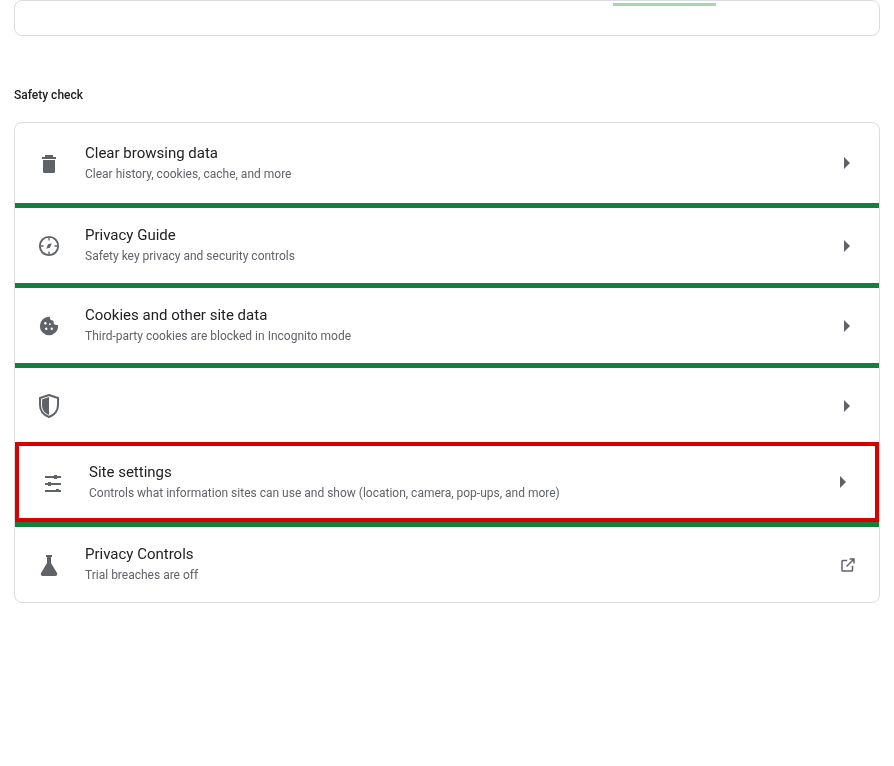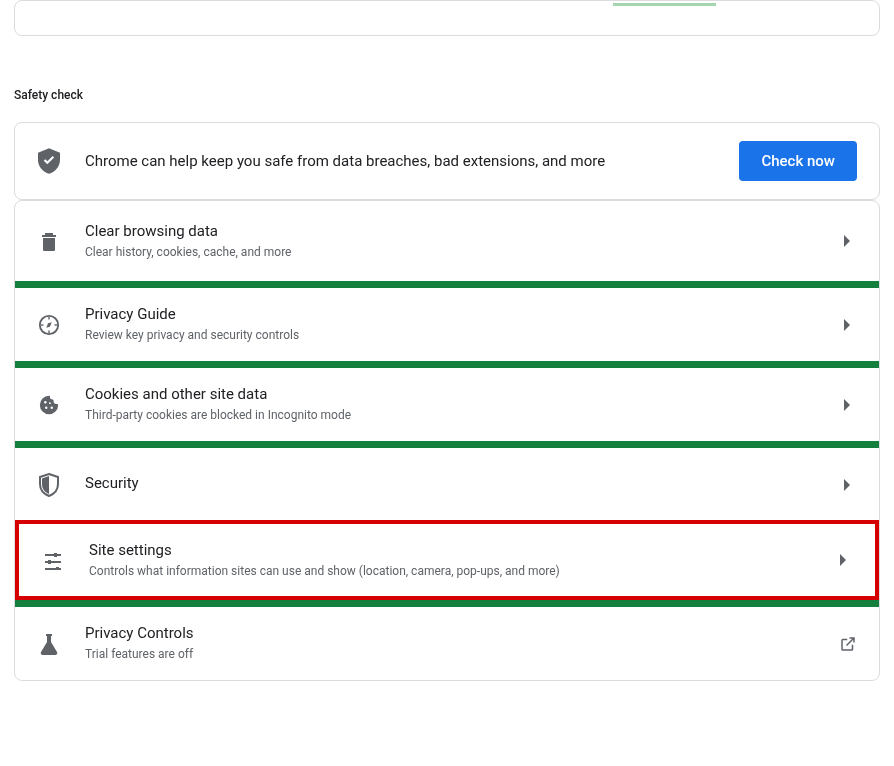--- a/index.html
+++ b/index.html
@@ -74,21 +74,21 @@
       cursor: pointer;
       font-family: inherit;
     }
     .list-card {
       overflow: hidden;
     }
     .list-row {
       display: flex;
       align-items: center;
       padding: 16px 22px;
-      border-top: 7px solid #15803d;
+      border-top: 5px solid #15803d;
       cursor: pointer;
       gap: 24px;
       min-height: 80px;
     }
     .list-row:first-child {
       border-top: none;
     }
     .list-row.highlight {
       border: 4px solid #d60000;
       border-radius: 0;
@@ -127,32 +127,20 @@
   </style>
 </head>
 <body>
 
 <div class="page">
 
   <div class="banner-top"></div>
 
   <div class="section-title">Safety check</div>
 
-  <div class="card">
-    <div class="safety-row">
-      <div class="safety-icon">
-        <svg width="22" height="26" viewBox="0 0 24 28">
-          <path fill="#5f6368" d="M12 0 L24 5 V13 C24 20 19 26 12 28 C5 26 0 20 0 13 V5 Z"></path>
-          <path fill="#fff" d="M10.2 17.5 L6.3 13.6 L7.9 12 L10.2 14.3 L16 8.5 L17.6 10.1 Z"></path>
-        </svg>
-      </div>
-      <div class="safety-text">Chrome can help keep you safe from data breaches, bad extensions, and more</div>
-      <button class="check-btn">Check now</button>
-    </div>
-  </div>
 
 
   <div class="card list-card" id="privacy-list">
       <div class="list-row">
         <div class="row-icon">
           <svg width="18" height="20" viewBox="0 0 18 20">
             <path fill="#5f6368" d="M2 4h14v2H2zM5 2h8v2H5zM3 7h12v12a1 1 0 0 1-1 1H4a1 1 0 0 1-1-1z"></path>
           </svg>
         </div>
         <div class="row-body">
@@ -171,21 +159,21 @@
             <circle cx="12" cy="12" r="10" fill="none" stroke="#5f6368" stroke-width="2"></circle>
             <path fill="#5f6368" d="M15 9l-2 5-4 1 2-5z"></path>
             <line x1="12" y1="3" x2="12" y2="6" stroke="#5f6368" stroke-width="1.5"></line>
             <line x1="12" y1="18" x2="12" y2="21" stroke="#5f6368" stroke-width="1.5"></line>
             <line x1="3" y1="12" x2="6" y2="12" stroke="#5f6368" stroke-width="1.5"></line>
             <line x1="18" y1="12" x2="21" y2="12" stroke="#5f6368" stroke-width="1.5"></line>
           </svg>
         </div>
         <div class="row-body">
           <div class="row-title">Privacy Guide</div>
-          <div class="row-sub">Review key privacy and security controls</div>
+          <div class="row-sub">Safety key privacy and security controls</div>
         </div>
         <div class="row-chevron">
           <svg width="10" height="12" viewBox="0 0 8 12">
             <path fill="#5f6368" d="M0 0 L6 6 L0 12 Z"></path>
           </svg>
         </div>
       </div>
       <div class="list-row">
         <div class="row-icon">
           <svg width="22" height="22" viewBox="0 0 24 24">
@@ -207,21 +195,20 @@
         </div>
       </div>
       <div class="list-row">
         <div class="row-icon">
           <svg width="20" height="24" viewBox="0 0 20 24">
             <path fill="none" stroke="#5f6368" stroke-width="2" d="M10 1 L19 4 V11 C19 17 15 21 10 23 C5 21 1 17 1 11 V4 Z"></path>
             <path fill="#5f6368" d="M10 3 L10 21 C5.5 19 3 16 3 11 V5.4 Z"></path>
           </svg>
         </div>
         <div class="row-body">
-          <div class="row-title">Security</div>
         </div>
         <div class="row-chevron">
           <svg width="10" height="12" viewBox="0 0 8 12">
             <path fill="#5f6368" d="M0 0 L6 6 L0 12 Z"></path>
           </svg>
         </div>
       </div>
       <div class="list-row highlight">
         <div class="row-icon">
           <svg width="20" height="20" viewBox="0 0 20 20">
@@ -246,21 +233,21 @@
         </div>
       </div>
       <div class="list-row">
         <div class="row-icon">
           <svg width="20" height="22" viewBox="0 0 20 22">
             <path fill="#5f6368" d="M7 1h6v2h-1v6l6 10a2 2 0 0 1-1.7 3H3.7A2 2 0 0 1 2 19l6-10V3H7z"></path>
           </svg>
         </div>
         <div class="row-body">
           <div class="row-title">Privacy Controls</div>
-          <div class="row-sub">Trial features are off</div>
+          <div class="row-sub">Trial breaches are off</div>
         </div>
         <div class="row-chevron">
           <svg width="18" height="18" viewBox="0 0 24 24">
             <path fill="#5f6368" d="M14 3h7v7h-2V6.4l-8.3 8.3-1.4-1.4L17.6 5H14V3zM5 5h6v2H5v12h12v-6h2v6a2 2 0 0 1-2 2H5a2 2 0 0 1-2-2V7a2 2 0 0 1 2-2z"></path>
           </svg>
         </div>
       </div>
     </div>
 
 </div>

